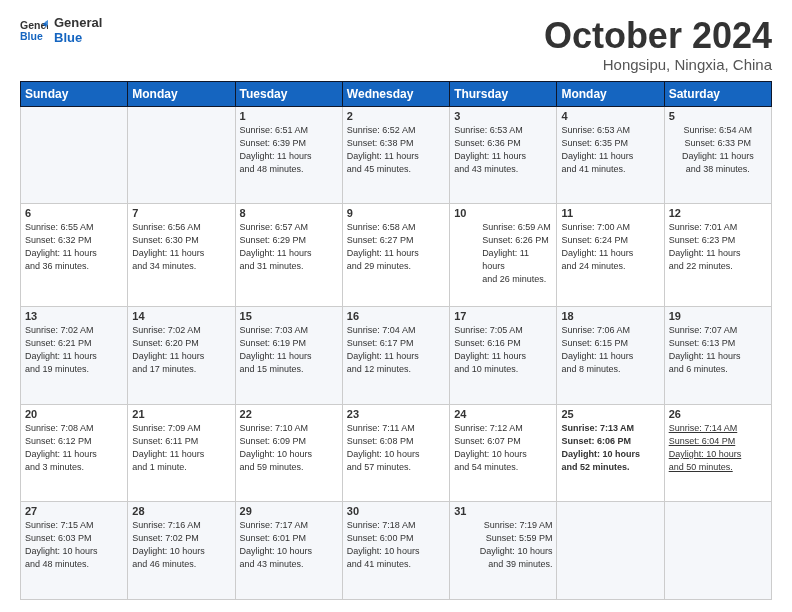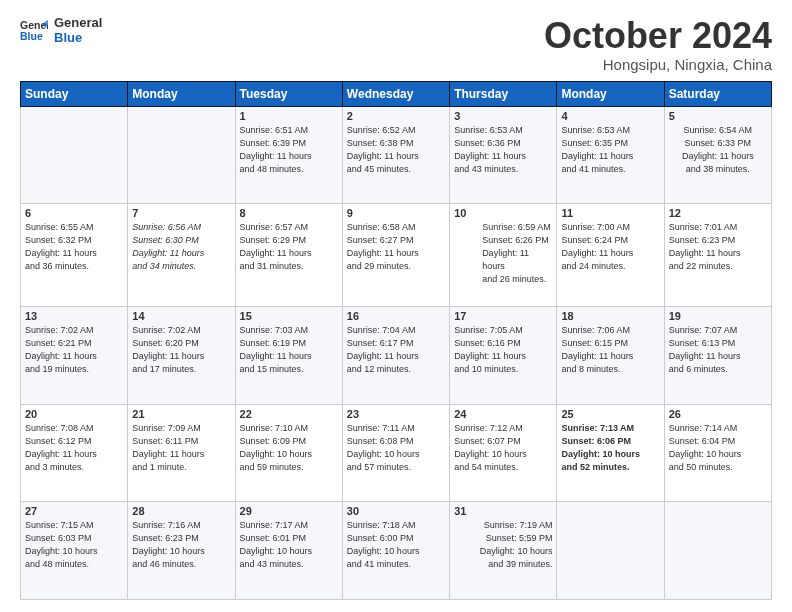--- a/index.html
+++ b/index.html
@@ -168,21 +168,21 @@
         <tr>
           <td>
             <span class="day-num">6</span>
             <div class="day-info" style="white-space: pre-line;">Sunrise: 6:55 AM
 Sunset: 6:32 PM
 Daylight: 11 hours
 and 36 minutes.</div>
           </td>
           <td>
             <span class="day-num">7</span>
-            <div class="day-info" style="white-space: pre-line; font-style: italic;">Sunrise: 6:56 AM
+            <div class="day-info" style="white-space: pre-line;">Sunrise: 6:56 AM
 Sunset: 6:30 PM
 Daylight: 11 hours
 and 34 minutes.</div>
           </td>
           <td>
             <span class="day-num">8</span>
             <div class="day-info" style="white-space: pre-line;">Sunrise: 6:57 AM
 Sunset: 6:29 PM
 Daylight: 11 hours
 and 31 minutes.</div>
@@ -305,38 +305,38 @@
           </td>
           <td>
             <span class="day-num">25</span>
             <div class="day-info" style="white-space: pre-line; font-weight: bold;">Sunrise: 7:13 AM
 Sunset: 6:06 PM
 Daylight: 10 hours
 and 52 minutes.</div>
           </td>
           <td>
             <span class="day-num">26</span>
-            <div class="day-info" style="white-space: pre-line;">Sunrise: 7:14 AM
+            <div class="day-info" style="white-space: pre-line; text-decoration: underline;">Sunrise: 7:14 AM
 Sunset: 6:04 PM
 Daylight: 10 hours
 and 50 minutes.</div>
           </td>
         </tr>
         <tr>
           <td>
             <span class="day-num">27</span>
             <div class="day-info" style="white-space: pre-line;">Sunrise: 7:15 AM
 Sunset: 6:03 PM
 Daylight: 10 hours
 and 48 minutes.</div>
           </td>
           <td>
             <span class="day-num">28</span>
             <div class="day-info" style="white-space: pre-line;">Sunrise: 7:16 AM
-Sunset: 6:23 PM
+Sunset: 7:02 PM
 Daylight: 10 hours
 and 46 minutes.</div>
           </td>
           <td>
             <span class="day-num">29</span>
             <div class="day-info" style="white-space: pre-line;">Sunrise: 7:17 AM
 Sunset: 6:01 PM
 Daylight: 10 hours
 and 43 minutes.</div>
           </td>

